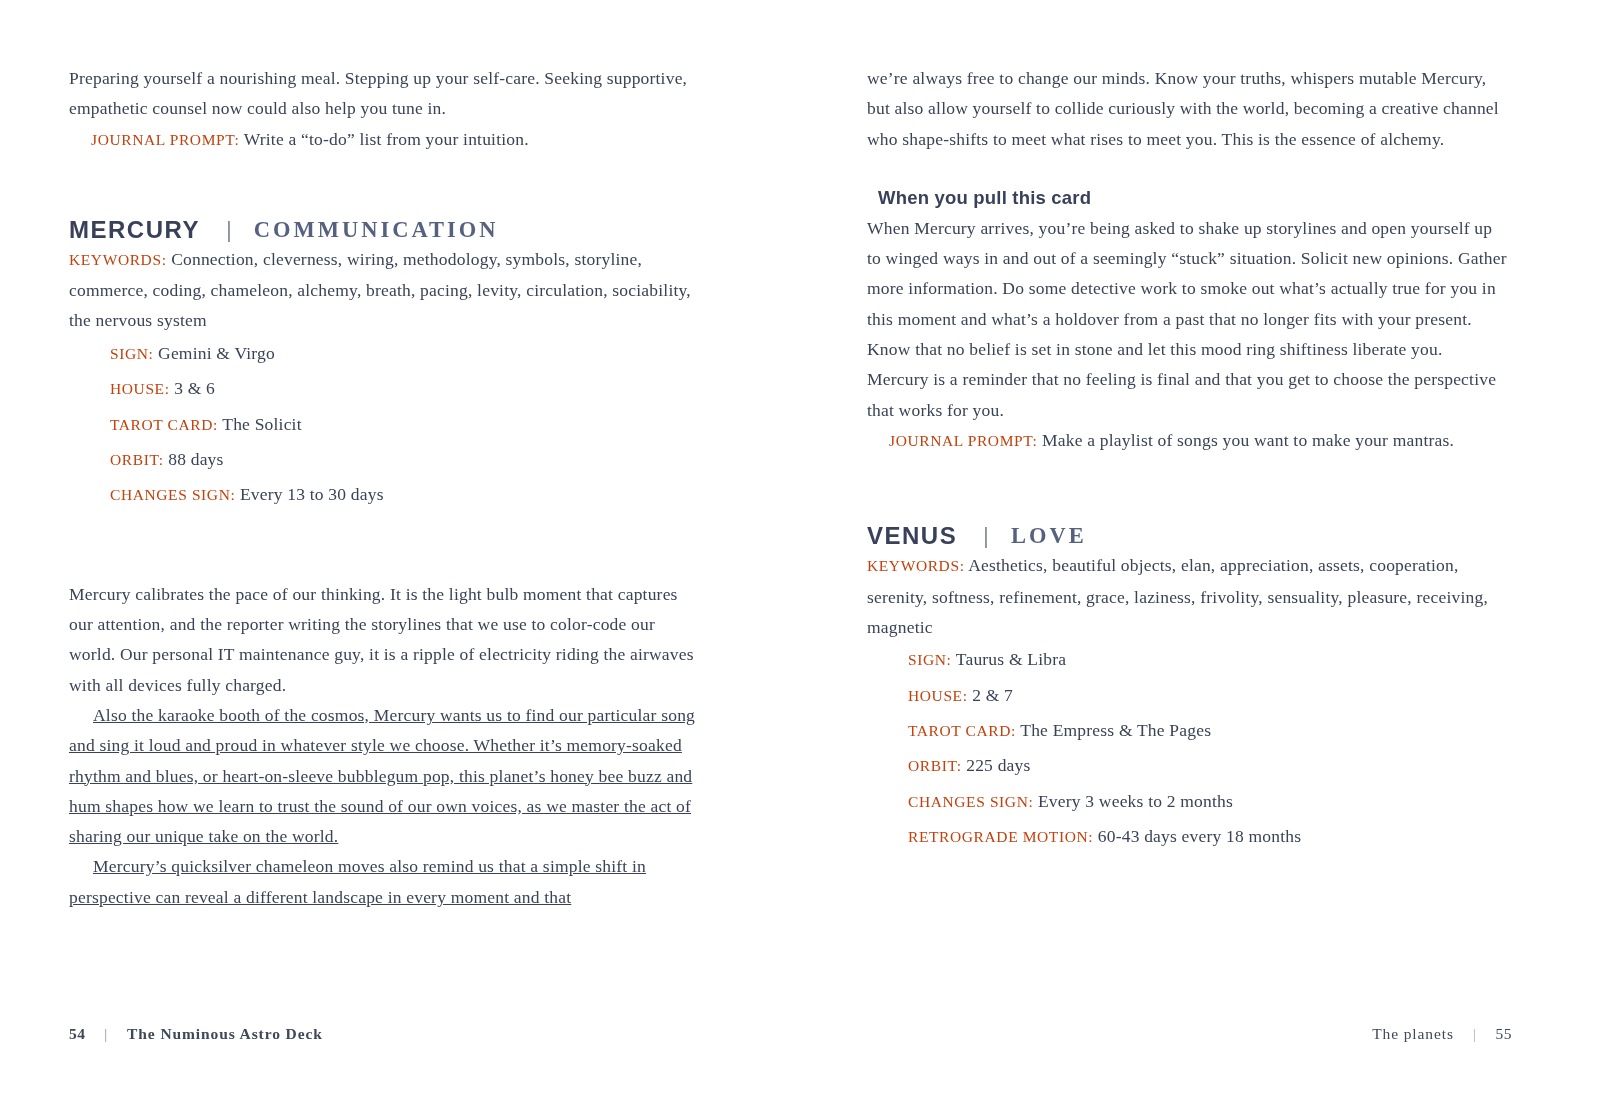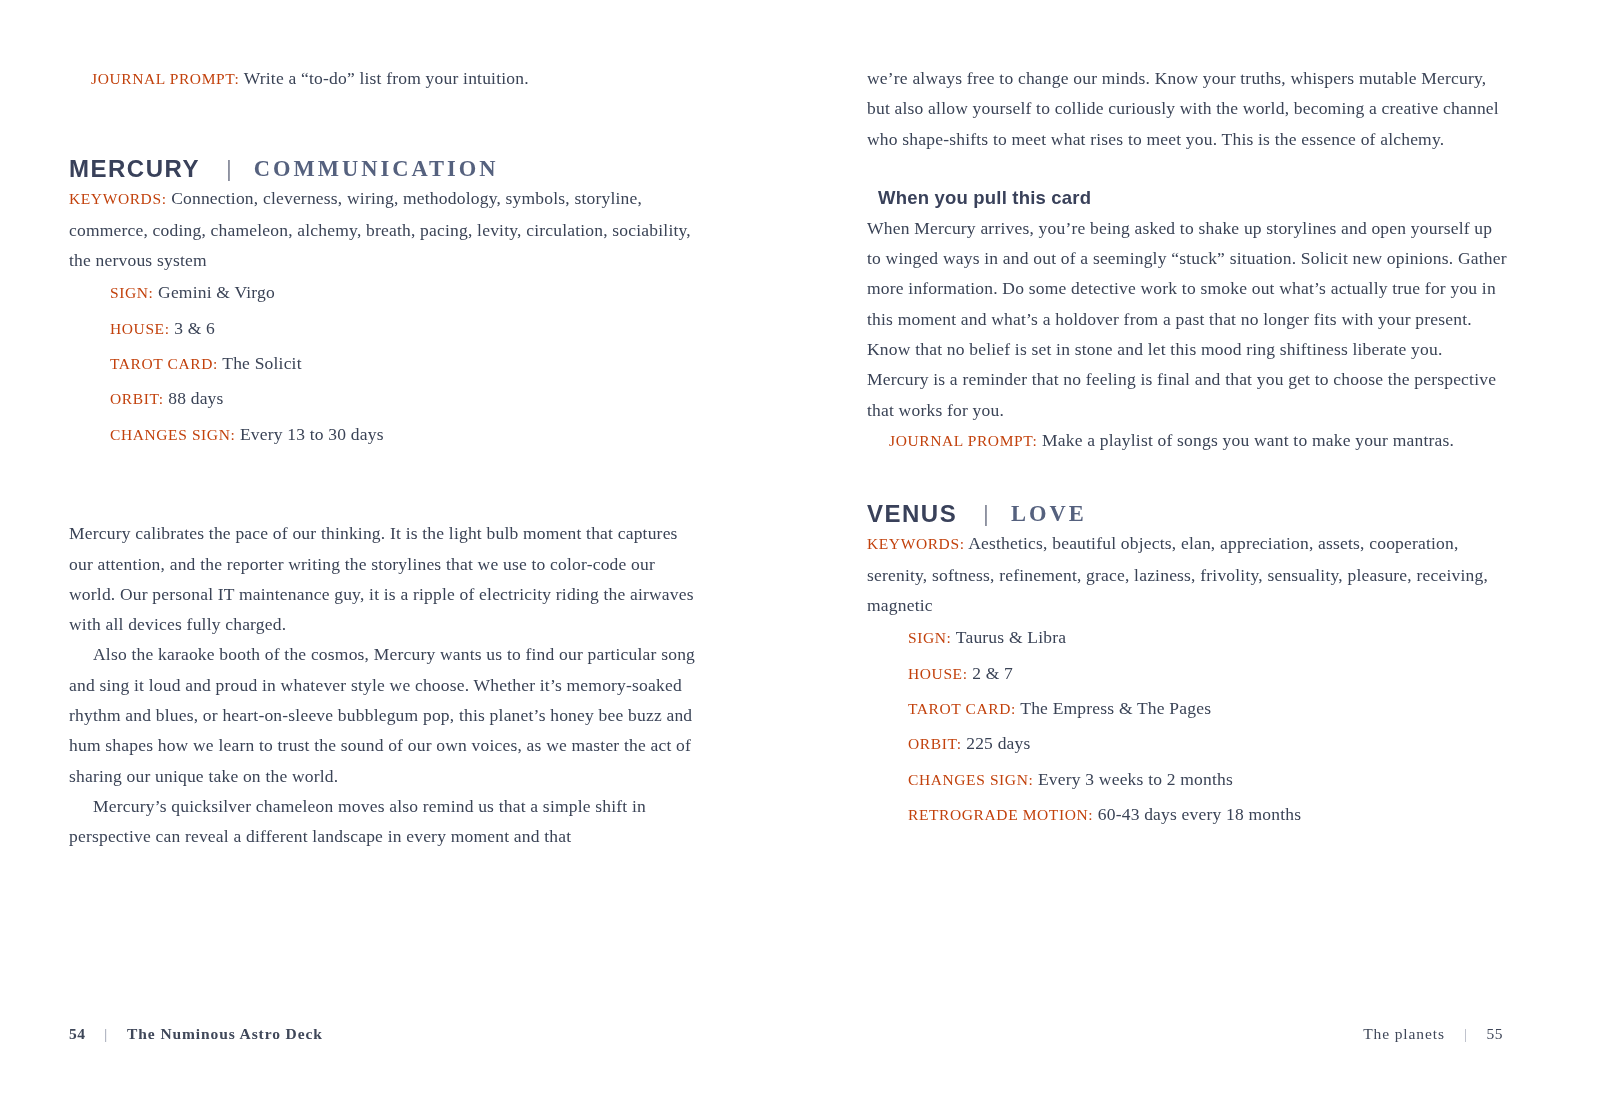--- a/index.html
+++ b/index.html
@@ -19,21 +19,21 @@
   .col-left  { left: 69px;  width: 636px; }
   .col-right { left: 867px; width: 640px; }
 
   p.body {
     margin: 0;
     font-size: 17.5px;
     line-height: 30.3px;
     letter-spacing: 0.2px;
     color: #3a4356;
   }
-  p.indent { text-indent: 24px; }
+  p.indent { text-indent: 24px; text-decoration: underline; }
 
   .label {
     font-size: 15.5px;
     letter-spacing: 0.6px;
     color: #c2410c;
   }
 
   
   p.journal { text-indent: 22px; }
 
@@ -58,21 +58,21 @@
     margin: 0 22px 0 26px;
     transform: scaleX(0.6);
   }
   .planet-heading .theme {
     font-family: "Liberation Serif", serif;
     font-size: 22.5px;
     letter-spacing: 3px;
     color: #55617e;
   }
   .heading-mercury { margin-top: 61px; }
-  .heading-venus   { margin-top: 44px; }
+  .heading-venus   { margin-top: 66px; }
 
   .keywords { margin-top: 8px; }
 
   
   ul.stats {
     list-style: none;
     margin: 0;
     padding: 0 0 0 41px;
   }
   ul.stats li {
@@ -100,36 +100,37 @@
   
   .footer {
     position: absolute;
     top: 1025px;
     font-size: 15.5px;
     letter-spacing: 0.9px;
     color: #3f4759;
     white-space: nowrap;
   }
   .footer-left  { left: 69px; font-weight: bold; }
-  .footer-right { right: 97px; text-align: center; }
+  .footer-right { right: 88px; text-align: center; }
   .footer .fsep {
     display: inline-block;
     margin: 0 14px;
     color: #7d8498;
     transform: scaleX(0.6);
   }
   .footer .pgnum { letter-spacing: 0.5px; }
 </style>
 </head>
 <body>
 
 <div class="spread">
 
   <div class="col col-left">
 
+    <p class="body">Preparing yourself a nourishing meal. Stepping up your self-care. Seeking supportive, empathetic counsel now could also help you tune in.</p>
 
     <p class="body journal">
       <span class="label">JOURNAL PROMPT:</span>
       <span>Write a “to-do” list from your intuition.</span>
     </p>
 
     <h2 class="planet-heading heading-mercury">
       <span class="planet">MERCURY</span>
       <span class="sep-bar">|</span>
       <span class="theme">COMMUNICATION</span>

